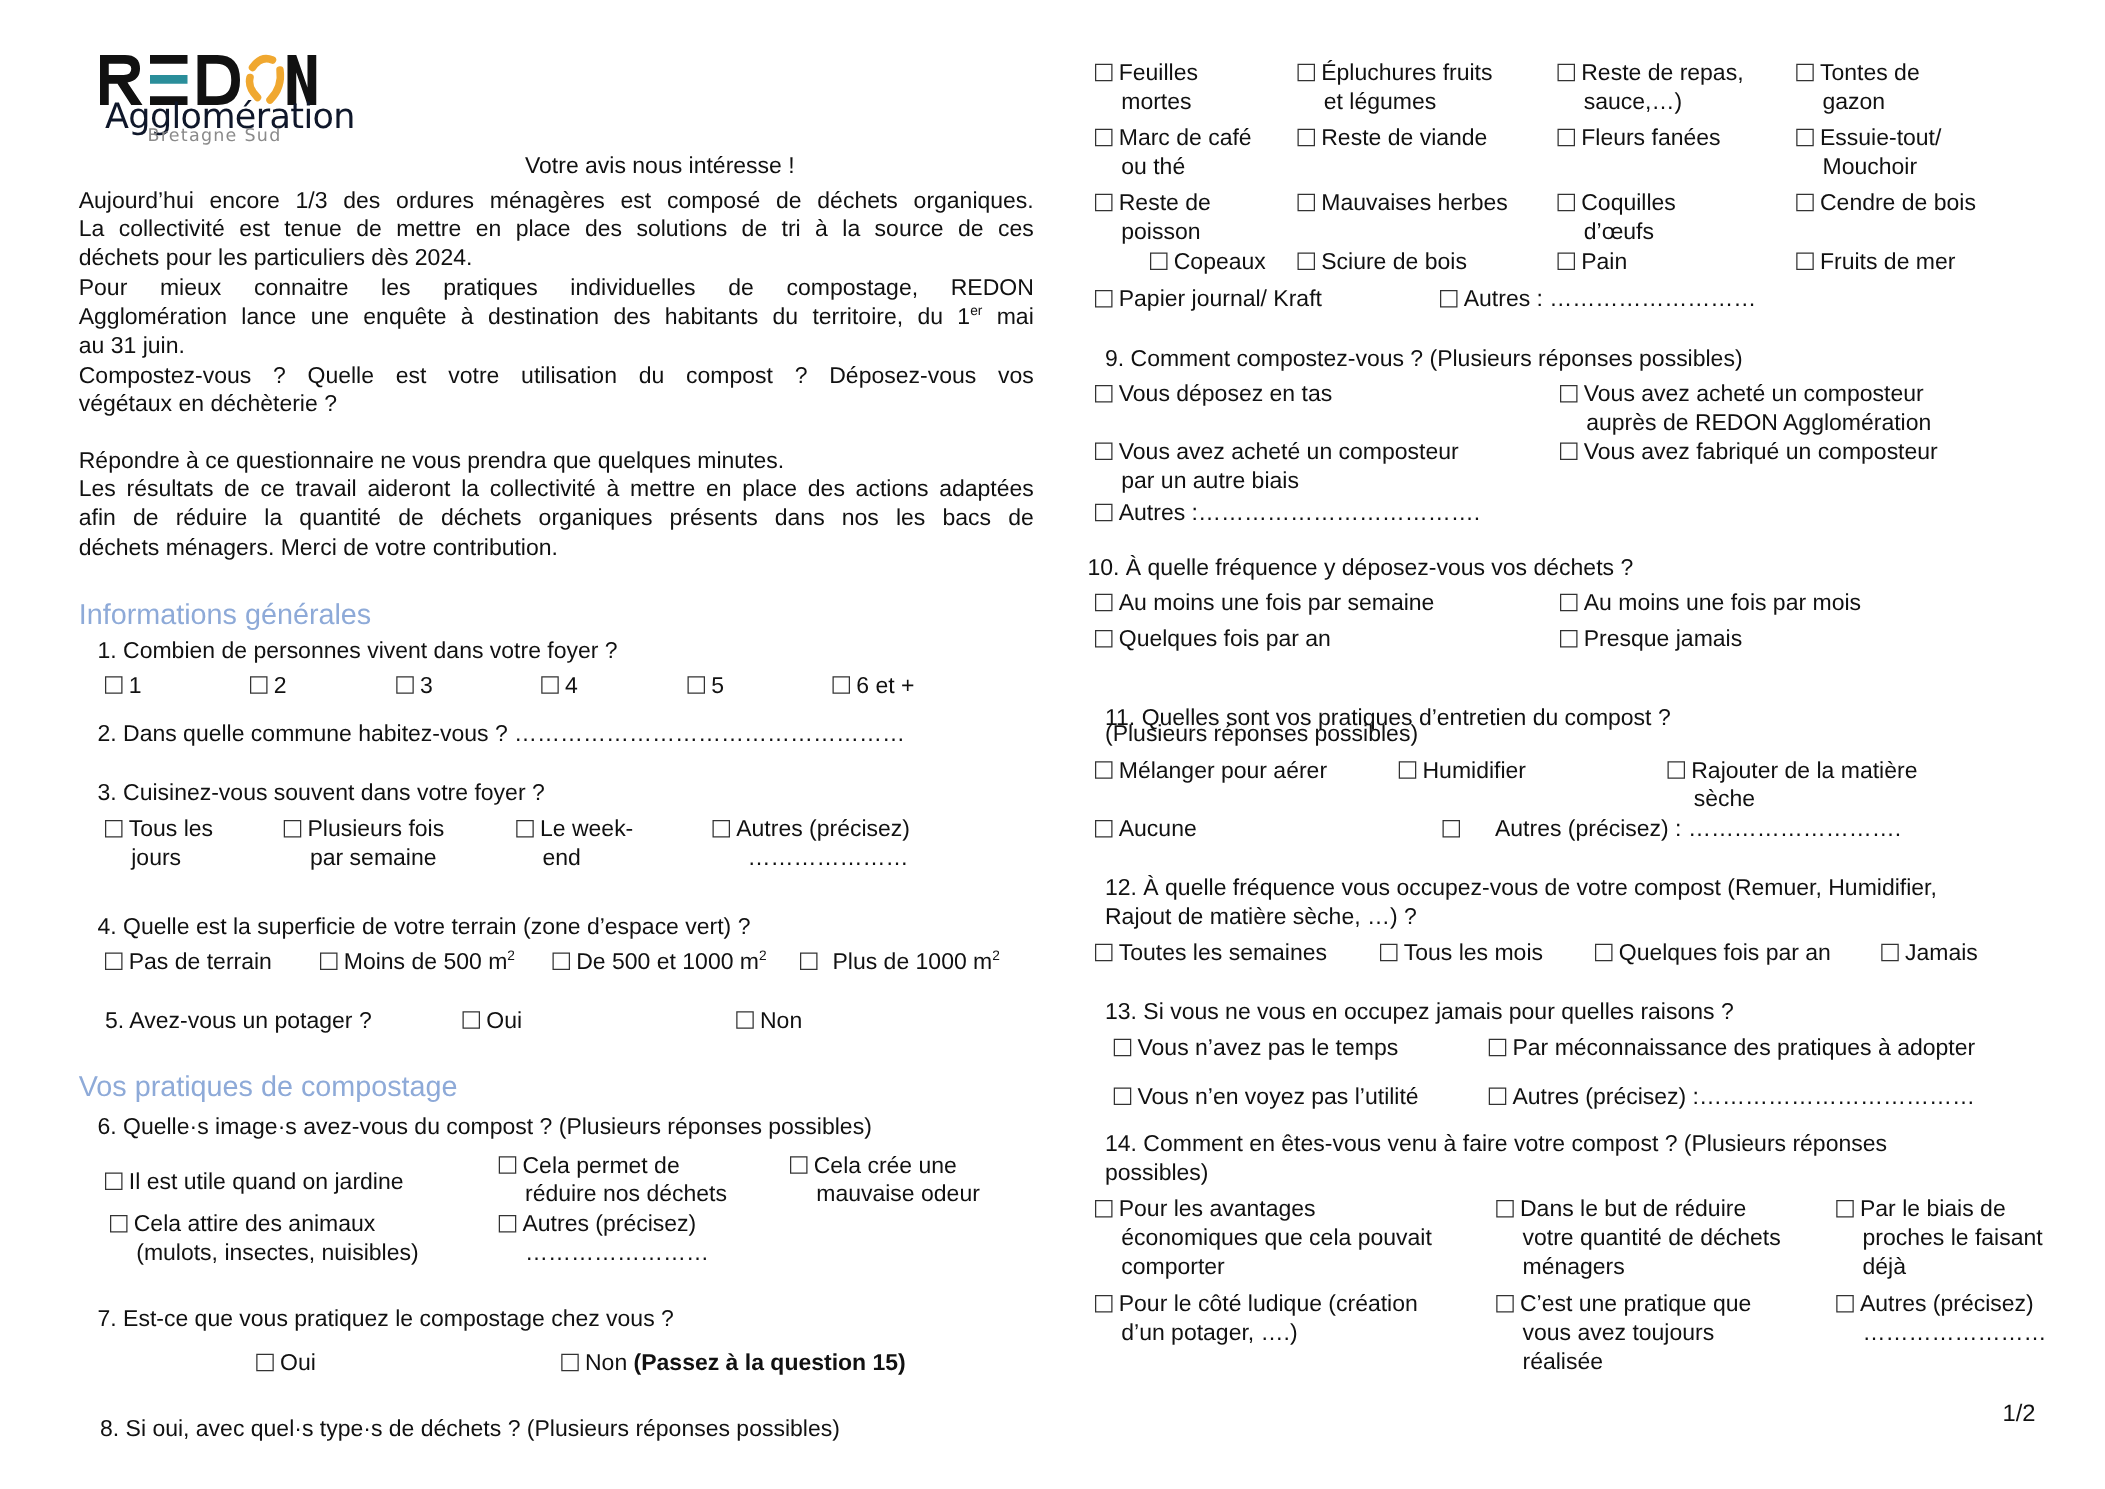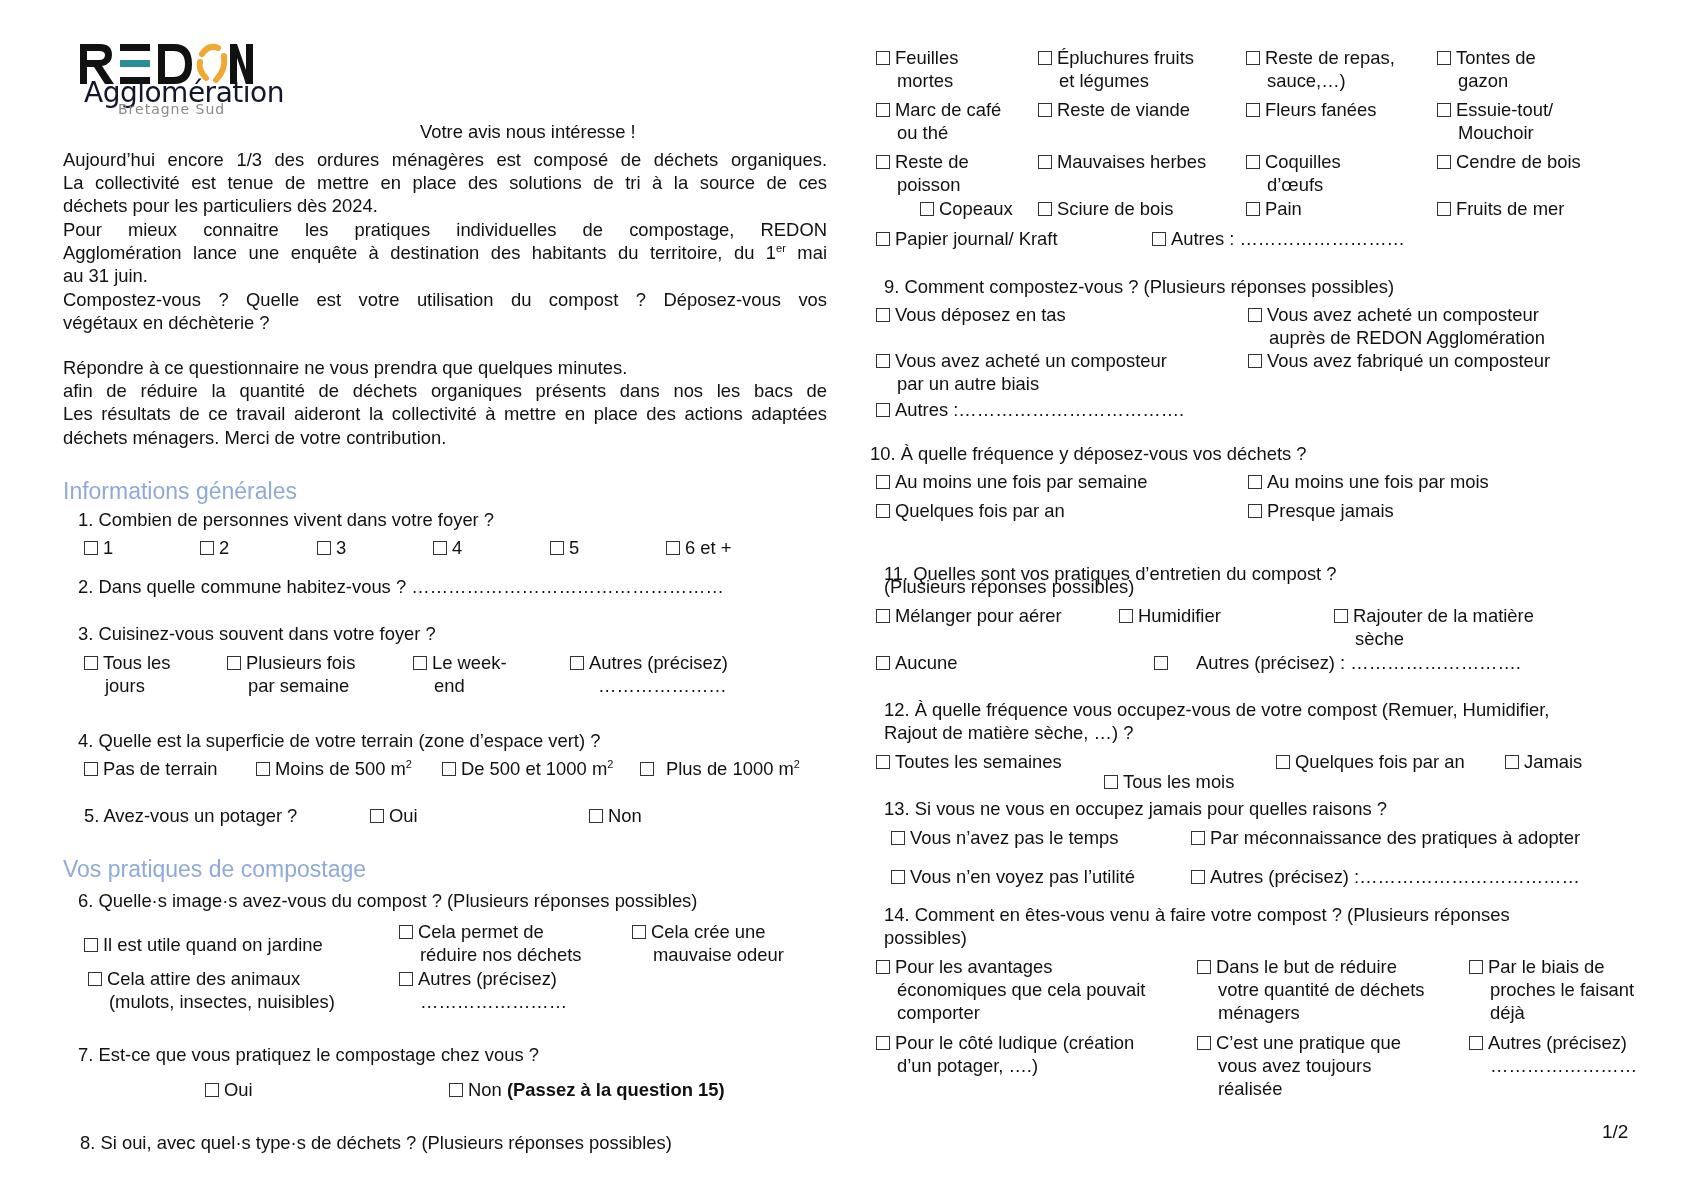--- a/index.html
+++ b/index.html
@@ -61,22 +61,22 @@
   <p>Pour mieux connaitre les pratiques individuelles de compostage, REDON</p>
   <p><span>Agglomération lance une enquête à destination des habitants du territoire, du 1</span><sup>er</sup><span> mai</span></p>
   <p class="last">au 31 juin.</p>
 </div>
 <div class="justify" style="top:288px;">
   <p>Compostez-vous ? Quelle est votre utilisation du compost ? Déposez-vous vos</p>
   <p class="last">végétaux en déchèterie ?</p>
 </div>
 <div class="justify" style="top:356px;">
   <p class="last">Répondre à ce questionnaire ne vous prendra que quelques minutes.</p>
+  <p>Les résultats de ce travail aideront la collectivité à mettre en place des actions adaptées</p>
   <p>afin de réduire la quantité de déchets organiques présents dans nos les bacs de</p>
-  <p>Les résultats de ce travail aideront la collectivité à mettre en place des actions adaptées</p>
   <p class="last">déchets ménagers. Merci de votre contribution.</p>
 </div>
 
 <div class="heading" style="left: 63px; top: 478px; color: rgb(142, 170, 216);">Informations générales</div>
 
 <div class="t" style="left:78px;top:508px;">1. Combien de personnes vivent dans votre foyer ?</div>
 <div class="opt" style="left:84px;top:536px;"><span class="cb"></span><span>1</span></div>
 <div class="opt" style="left:200px;top:536px;"><span class="cb"></span><span>2</span></div>
 <div class="opt" style="left:317px;top:536px;"><span class="cb"></span><span>3</span></div>
 <div class="opt" style="left:433px;top:536px;"><span class="cb"></span><span>4</span></div>
@@ -156,21 +156,21 @@
 <div class="t" style="left:884px;top:575px;">(Plusieurs réponses possibles)</div>
 <div class="opt" style="left:876px;top:604px;"><span class="cb"></span><span>Mélanger pour aérer</span></div>
 <div class="opt" style="left:1119px;top:604px;"><span class="cb"></span><span>Humidifier</span></div>
 <div class="opt" style="left:1334px;top:604px;"><span class="cb"></span><span>Rajouter de la matière</span><span class="lbl2">sèche</span></div>
 <div class="opt" style="left:876px;top:651px;"><span class="cb"></span><span>Aucune</span></div>
 <div class="opt" style="left:1154px;top:651px;"><span class="cb" style="margin-right:28px"></span><span>Autres (précisez) : ……………………….</span></div>
 
 <div class="t" style="left:884px;top:698px;">12. À quelle fréquence vous occupez-vous de votre compost (Remuer, Humidifier,</div>
 <div class="t" style="left:884px;top:721px;">Rajout de matière sèche, …) ?</div>
 <div class="opt" style="left:876px;top:750px;"><span class="cb"></span><span>Toutes les semaines</span></div>
-<div class="opt" style="left:1104px;top:770px;"><span class="cb"></span><span>Tous les mois</span></div>
+<div class="opt" style="left:1104px;top:750px;"><span class="cb"></span><span>Tous les mois</span></div>
 <div class="opt" style="left:1276px;top:750px;"><span class="cb"></span><span>Quelques fois par an</span></div>
 <div class="opt" style="left:1505px;top:750px;"><span class="cb"></span><span>Jamais</span></div>
 
 <div class="t" style="left:884px;top:797px;">13. Si vous ne vous en occupez jamais pour quelles raisons ?</div>
 <div class="opt" style="left:891px;top:826px;"><span class="cb"></span><span>Vous n’avez pas le temps</span></div>
 <div class="opt" style="left:1191px;top:826px;"><span class="cb"></span><span>Par méconnaissance des pratiques à adopter</span></div>
 <div class="opt" style="left:891px;top:865px;"><span class="cb"></span><span>Vous n’en voyez pas l’utilité</span></div>
 <div class="opt" style="left:1191px;top:865px;"><span class="cb"></span><span>Autres (précisez) :………………………………</span></div>
 
 <div class="t" style="left:884px;top:903px;">14. Comment en êtes-vous venu à faire votre compost ? (Plusieurs réponses</div>

